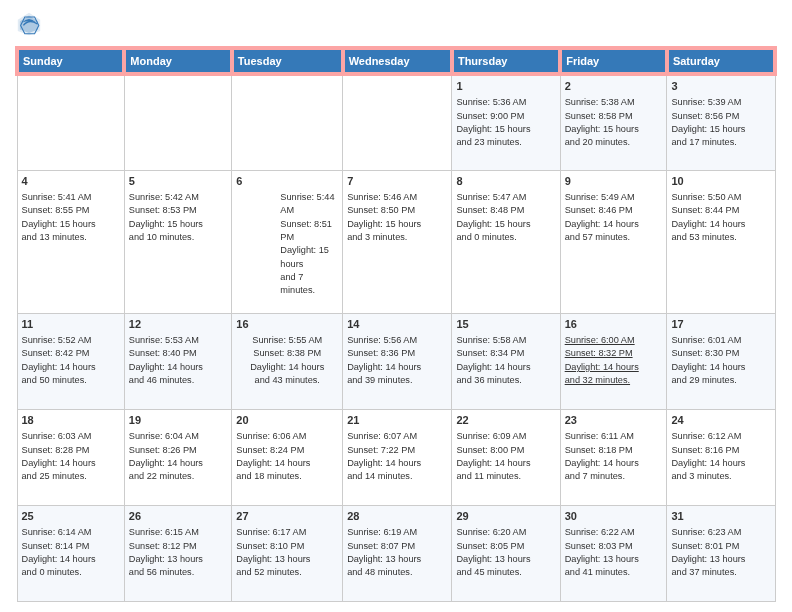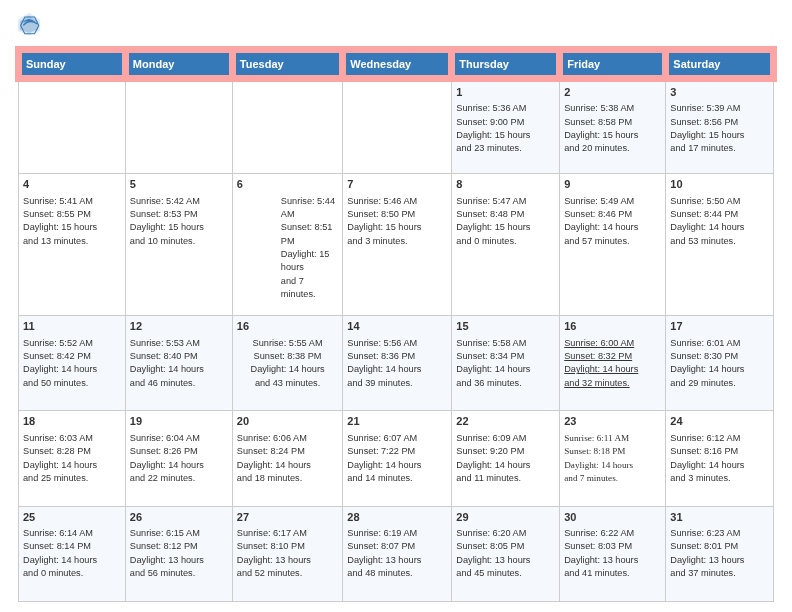--- a/index.html
+++ b/index.html
@@ -59,21 +59,21 @@
       flex: 1;
       font-size: 10px;
     }
     .calendar thead tr th {
       background-color: #3579b8;
       color: #fff;
       padding: 5px 4px;
       text-align: left;
       font-size: 11px;
       font-weight: bold;
-      border: 7px solid #fca5a5;
+      border: 4px solid #fca5a5;
     }
     .calendar tbody tr td {
       border: 1px solid #ccc;
       vertical-align: top;
       padding: 3px 4px;
       width: 113px;
       min-height: 70px;
       height: 88px;
       background: #fff;
       color: #333;
@@ -291,27 +291,27 @@
           <td>
             <span class="day-num">21</span>
             <div class="day-info" style="white-space: pre-line;">Sunrise: 6:07 AM
 Sunset: 7:22 PM
 Daylight: 14 hours
 and 14 minutes.</div>
           </td>
           <td>
             <span class="day-num">22</span>
             <div class="day-info" style="white-space: pre-line;">Sunrise: 6:09 AM
-Sunset: 9:20 PM
+Sunset: 8:00 PM
 Daylight: 14 hours
 and 11 minutes.</div>
           </td>
           <td>
             <span class="day-num">23</span>
-            <div class="day-info" style="white-space: pre-line; font-family: Liberation Serif, serif;">Sunrise: 6:11 AM
+            <div class="day-info" style="white-space: pre-line;">Sunrise: 6:11 AM
 Sunset: 8:18 PM
 Daylight: 14 hours
 and 7 minutes.</div>
           </td>
           <td>
             <span class="day-num">24</span>
             <div class="day-info" style="white-space: pre-line;">Sunrise: 6:12 AM
 Sunset: 8:16 PM
 Daylight: 14 hours
 and 3 minutes.</div>

